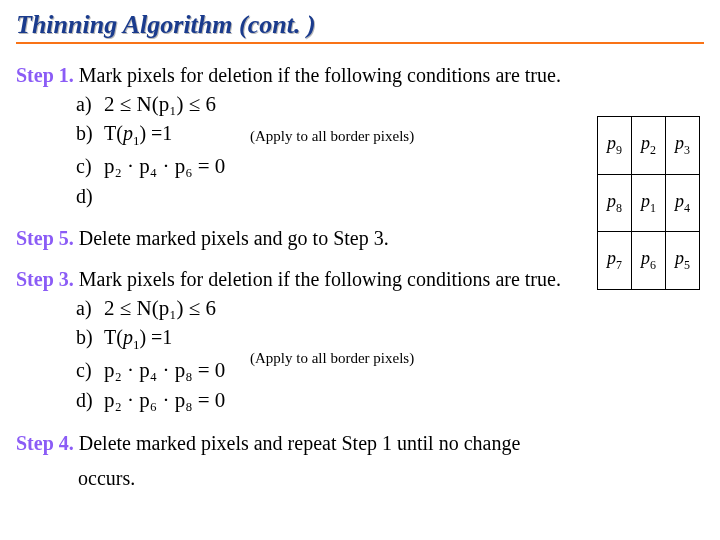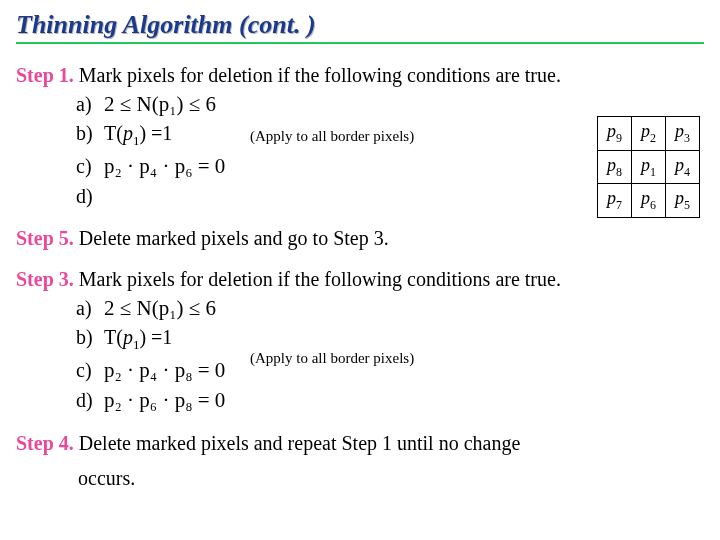--- a/index.html
+++ b/index.html
@@ -11,32 +11,32 @@
     color: #000;
     padding: 10px 16px;
     position: relative;
   }
   .title {
     font-style: italic;
     font-weight: bold;
     color: #1a3b8d;
     font-size: 26px;
     text-shadow: 1px 1px 0 #b9b9b9;
-    border-bottom: 2px solid #22c55e;
+    border-bottom: 2px solid #f97316;
     padding-bottom: 2px;
     margin-bottom: 18px;
   }
   .step-line {
     font-size: 20px;
     margin-top: 8px;
     line-height: 1.35;
   }
   .step-label {
     font-weight: bold;
-    color: #ec4899;
+    color: #8b5cf6;
   }
   .sublist {
     margin-left: 60px;
     font-size: 20px;
     line-height: 1.45;
   }
   .sublist .row {
     display: flex;
     align-items: baseline;
     gap: 6px;
@@ -55,21 +55,21 @@
     top: 116px;
     border-collapse: collapse;
   }
   .pixel-table td {
     border: 1px solid #000;
     width: 34px;
     height: 28px;
     text-align: center;
     font-size: 18px;
     font-family: "Times New Roman", Times, serif;
-    padding: 4px 3px;
+    padding: 16px 3px;
   }
   .pixel-table .psub { font-size: 12px; vertical-align: sub; }
   .ital { font-style: italic; }
   .sub { font-size: 13px; vertical-align: sub; }
   .cond-img {
     font-family: "Times New Roman", Times, serif;
     font-size: 21px;
   }
   .step4-indent { margin-left: 62px; }
   .block { margin-bottom: 6px; }

